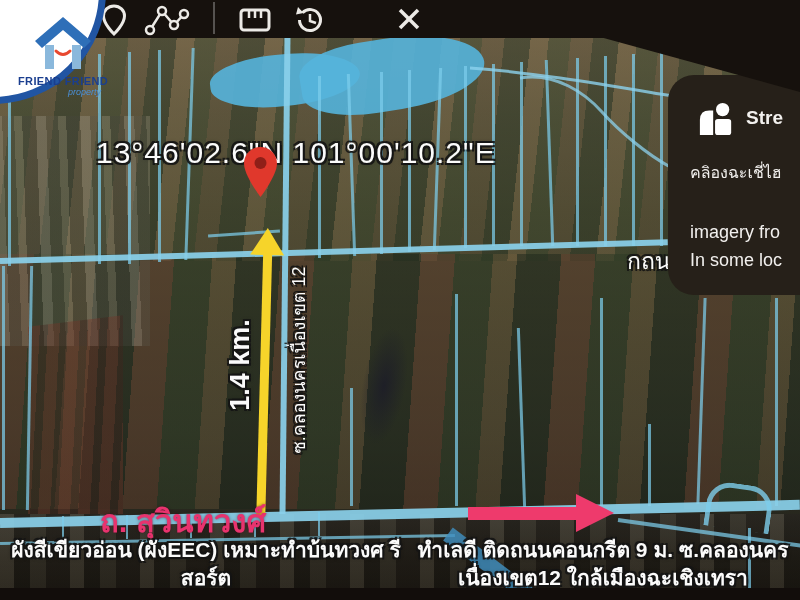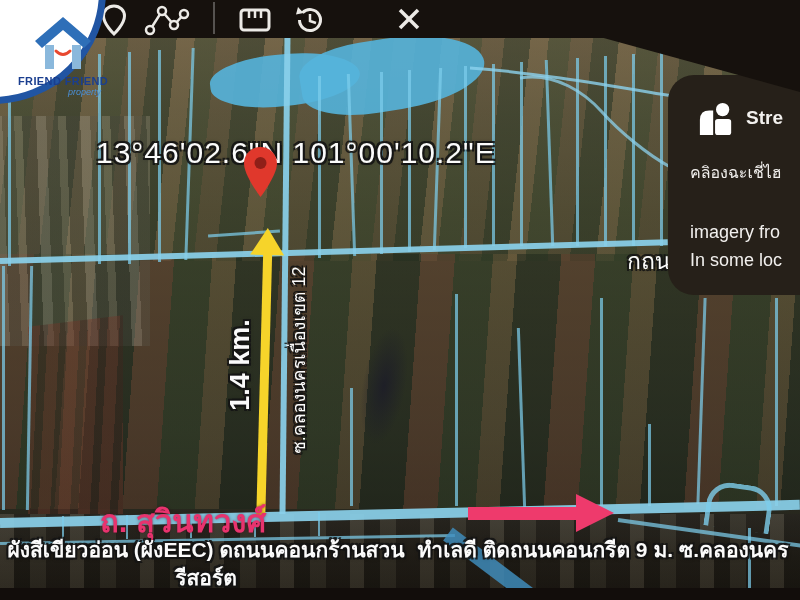--- a/index.html
+++ b/index.html
@@ -173,25 +173,26 @@
   <div class="vlabel soi outlined">ซ.คลองนครเนื่องเขต 12</div>
 
   <div class="pink-arrow">
     <div class="pa-shaft"></div>
     <div class="pa-head"></div>
   </div>
   <div class="road-label pink">ถ. สุวินทวงศ์</div>
   <div class="place-partial outlined">กถนนท</div>
 
   <div class="caption left outlined">
-    <div>ผังสีเขียวอ่อน (ผังEEC) ดถนนคอนกร้านสวน รีสอร์ต</div>
+    <div>ผังสีเขียวอ่อน (ผังEEC) เหมาะทำบ้นทวงศ รีสอร์ต</div>
     <div>คาเฟ่ หรือโครงการเล็ก/โครงการใหญ่</div>
   </div>
   <div class="caption right outlined">
     <div>ทำเลดี ติดถนนคอนกรีต 9 ม. ซ.คลองนคร</div>
+    <div>เนื่องเขต12 ใกล้เมืองฉะเชิงเทรา</div>
   </div>
 
   <div class="panel">
     <svg class="panel-icon" viewBox="0 0 38 38">
       <circle cx="26" cy="9" r="7" fill="currentColor"></circle>
       <rect x="18" y="19" width="17" height="17" rx="3" fill="currentColor"></rect>
       <path d="M2 36 V20 q0-10 10-10 h4 v26 z" fill="currentColor"></path>
     </svg>
     <div class="panel-title">Stre</div>
     <div class="panel-hint">คลิองฉะเชี่ไฮ</div>

